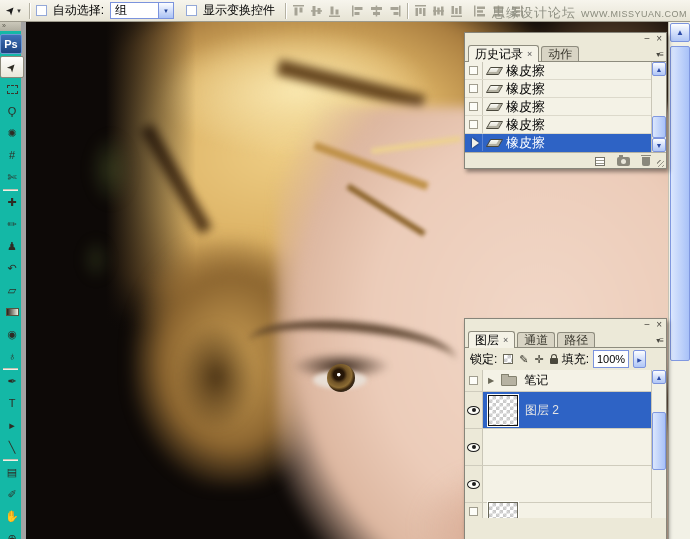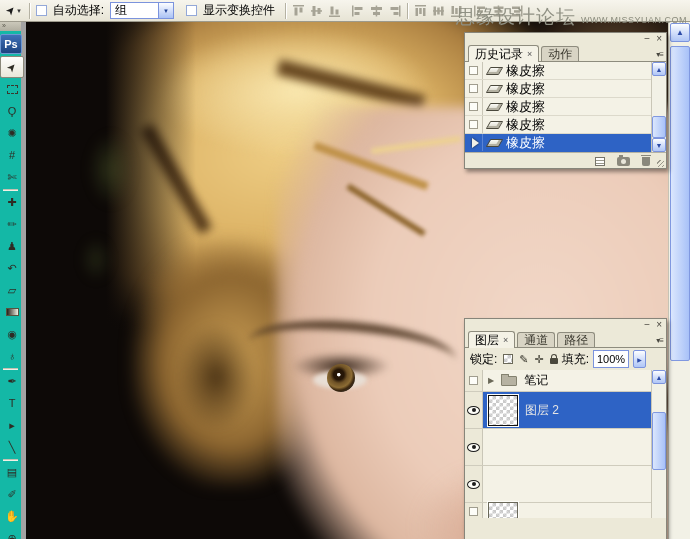--- a/index.html
+++ b/index.html
@@ -19,21 +19,21 @@
   .xp-combo { display:flex; align-items:center; width:64px; height:17px; background:#fff;
     border:1px solid #7b93dd; }
   .xp-combo .val { flex:1; font-size:12px; padding-left:4px; color:#000; }
   .xp-arrow { width:15px; height:100%; background:linear-gradient(#fdfeff,#d7e2fb 45%,#aac2f5);
     border-left:1px solid #7b93dd; display:flex; align-items:center; justify-content:center;
     font-size:6px; color:#1c3f94; }
   .ai { display:block; }
   .ai rect { fill:#a6a395; }
   .icon-row { display:flex; align-items:center; gap:5px; }
   .watermark { position:absolute; right:3px; top:4px; display:flex; align-items:baseline; gap:5px; z-index:5; }
-  .watermark .wm-cn { font-size:19px; color:#8f9083; letter-spacing:1px;margin-left:47px; }
+  .watermark .wm-cn { font-size:13px; color:#8f9083; letter-spacing:1px;margin-left:47px; }
   .watermark .wm-url { font-size:9px; color:#8a8b7d; letter-spacing:.5px; }
 
   
   .toolbox { position:absolute; left:0; top:22px; width:26px; height:517px;
     background:#14b8a6; border-right:5px solid #a3a3a3; z-index:20; }
   .toolbox-grip { height:9px; background:linear-gradient(#cbc8ba,#b0ad9f);
     color:#5a584c; font-size:7px; line-height:8px; padding-left:2px; }
   .ps-logo { margin:3px auto 2px; width:22px; height:20px;
     background:linear-gradient(#3f71b8,#1c4380); color:#fff; font-size:11px; font-weight:bold;
     display:flex; align-items:center; justify-content:center; border:1px solid #6e97d2; border-radius:2px; }

